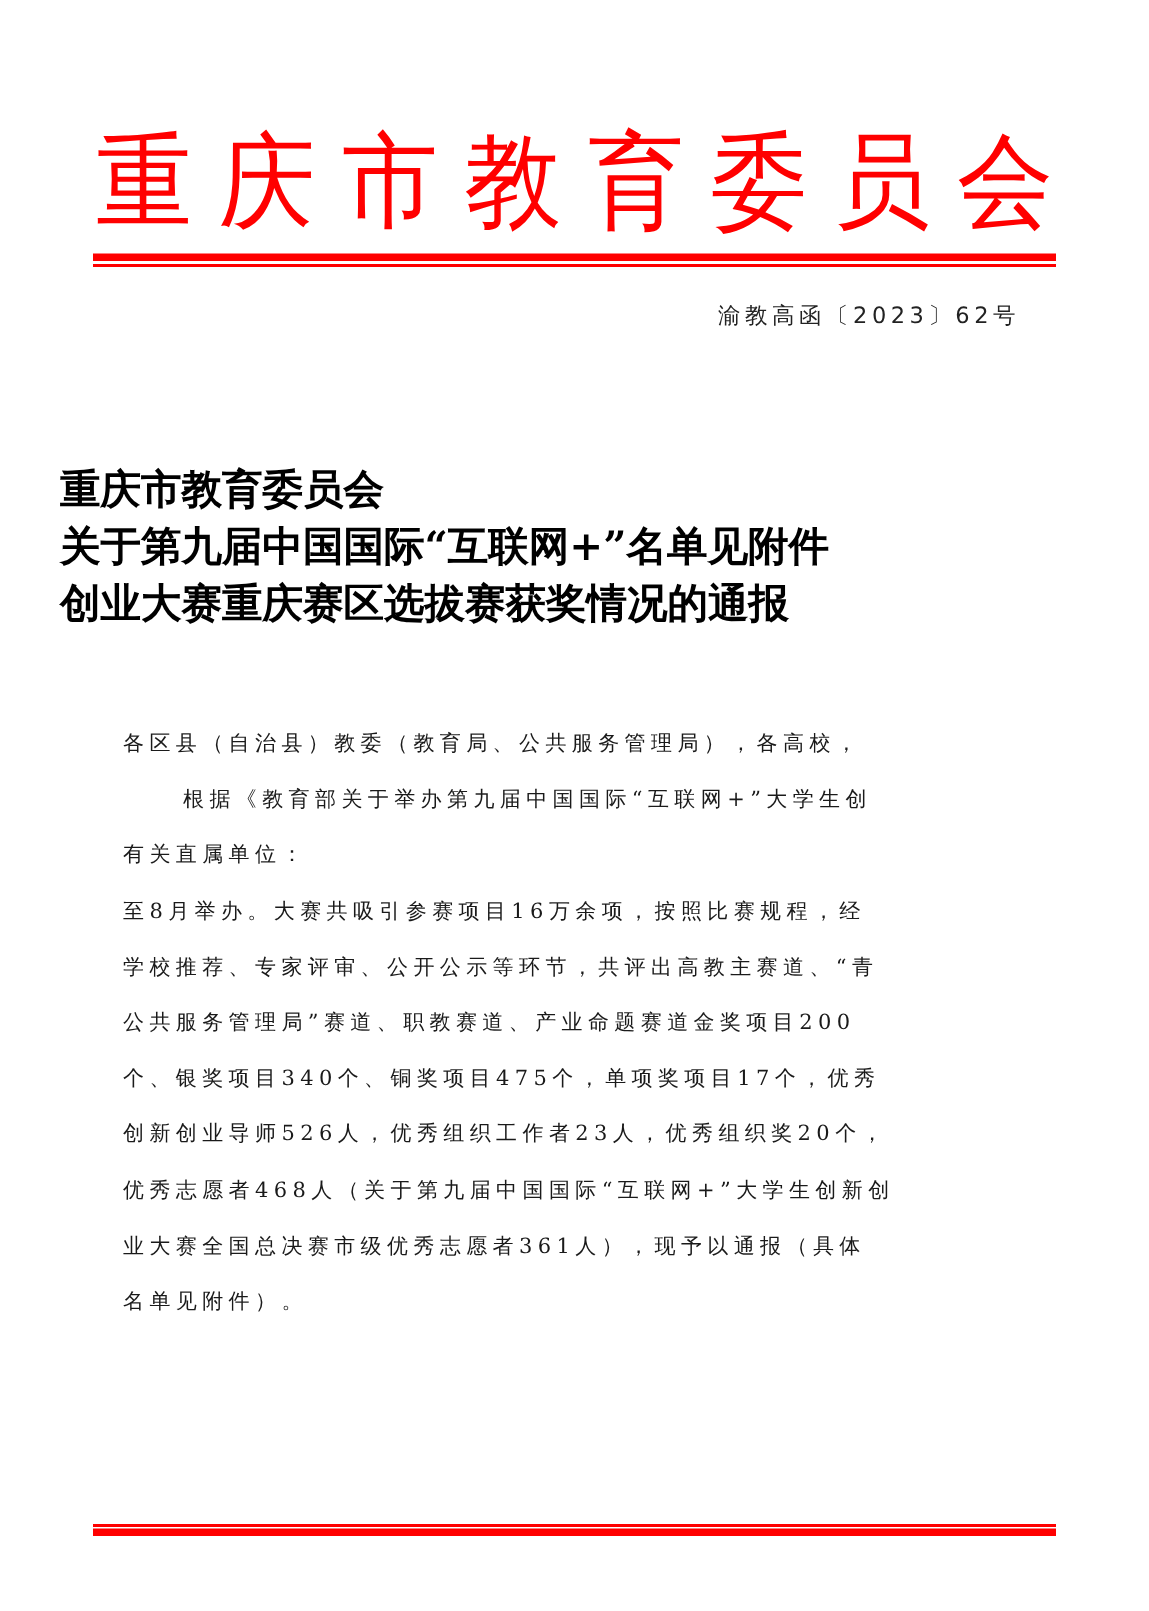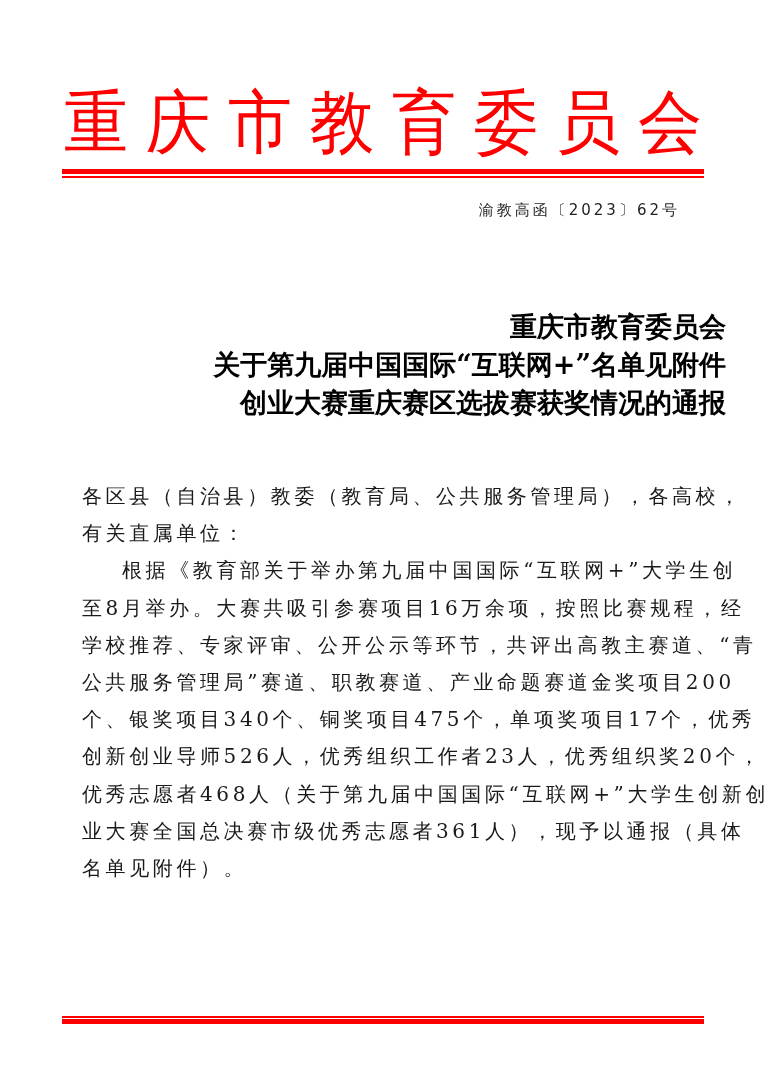--- a/index.html
+++ b/index.html
@@ -75,37 +75,37 @@
     letter-spacing: 3px;
     color: #222;
     font-family: "DejaVu Sans", "Liberation Sans", sans-serif;
     font-weight: normal;
   }
   .title-block {
     position: absolute;
     left: 40px;
     top: 308px;
     width: 686px;
-    text-align: right;
+    text-align: left;
     font-family: "DejaVu Serif", "Liberation Serif", serif;
     font-weight: bold;
     font-size: 27px;
     line-height: 38px;
     color: #000;
   }
   .title-line {
     display: block;
     white-space: nowrap;
   }
   .body-text {
     position: absolute;
     left: 82px;
     top: 478px;
     width: 604px;
-    font-size: 20px;
+    font-size: 14px;
     line-height: 37.2px;
     color: #1a1a1a;
     letter-spacing: 3.6px;
     font-family: "DejaVu Serif", "Liberation Serif", serif;
   }
   .body-line {
     display: block;
     white-space: nowrap;
     overflow: visible;
     height: 37.2px;
@@ -134,22 +134,22 @@
 <div class="doc-number">渝教高函〔2023〕62号</div>
 
 <div class="title-block">
   <span class="title-line">重庆市教育委员会</span>
   <span class="title-line">关于第九届中国国际“互联网+”名单见附件</span>
   <span class="title-line">创业大赛重庆赛区选拔赛获奖情况的通报</span>
 </div>
 
 <div class="body-text">
   <span class="body-line">各区县（自治县）教委（教育局、公共服务管理局），各高校，</span>
+  <span class="body-line indent">根据《教育部关于举办第九届中国国际“互联网+”大学生创</span>
   <span class="body-line">有关直属单位：</span>
-  <span class="body-line indent">根据《教育部关于举办第九届中国国际“互联网+”大学生创</span>
   <span class="body-line">至8月举办。大赛共吸引参赛项目16万余项，按照比赛规程，经</span>
   <span class="body-line">学校推荐、专家评审、公开公示等环节，共评出高教主赛道、“青</span>
   <span class="body-line">公共服务管理局”赛道、职教赛道、产业命题赛道金奖项目200</span>
   <span class="body-line">个、银奖项目340个、铜奖项目475个，单项奖项目17个，优秀</span>
   <span class="body-line">创新创业导师526人，优秀组织工作者23人，优秀组织奖20个，</span>
   <span class="body-line">优秀志愿者468人（关于第九届中国国际“互联网+”大学生创新创</span>
   <span class="body-line">业大赛全国总决赛市级优秀志愿者361人），现予以通报（具体</span>
   <span class="body-line">名单见附件）。</span>
 </div>
 

